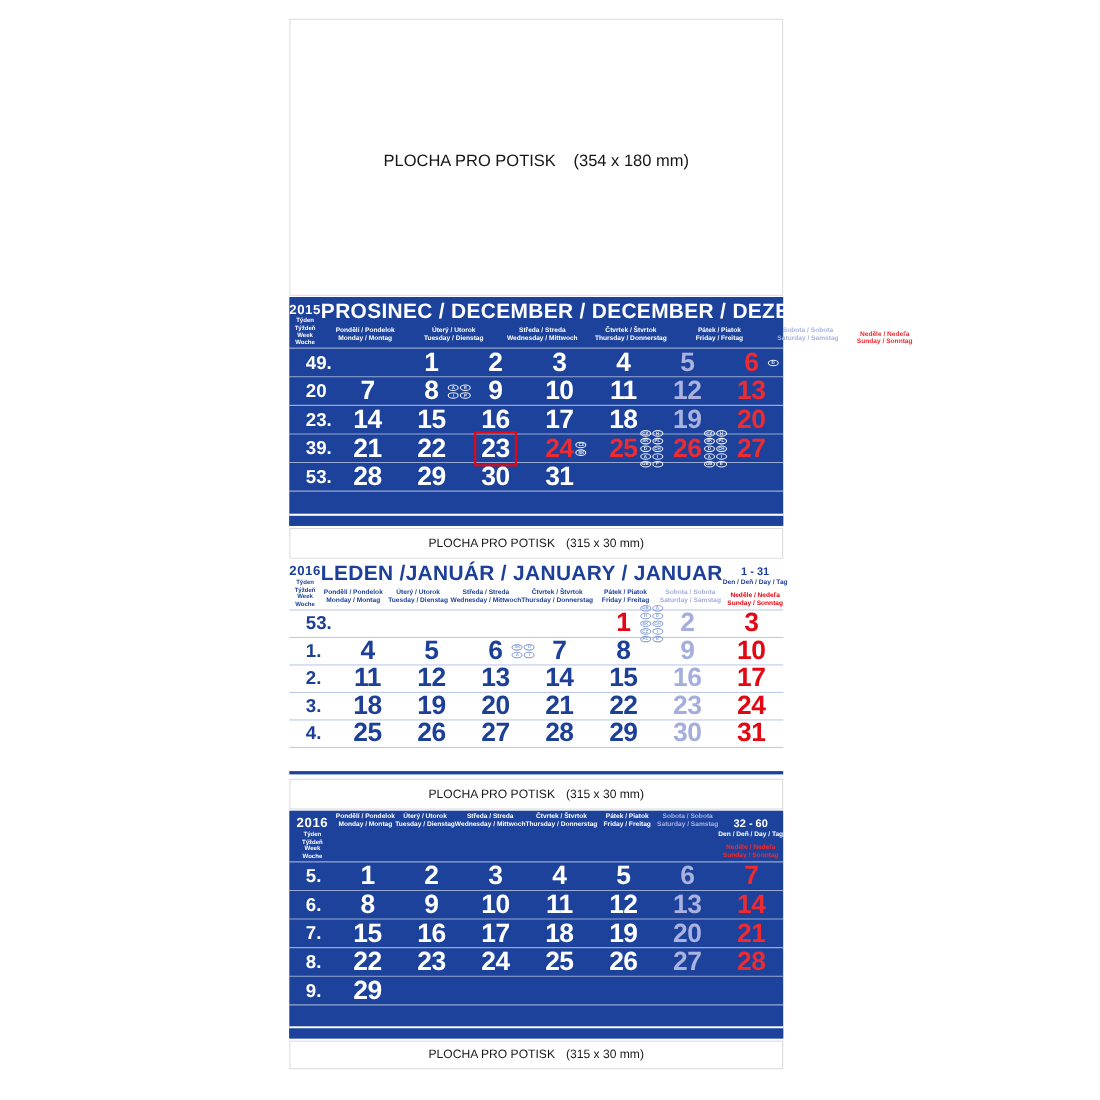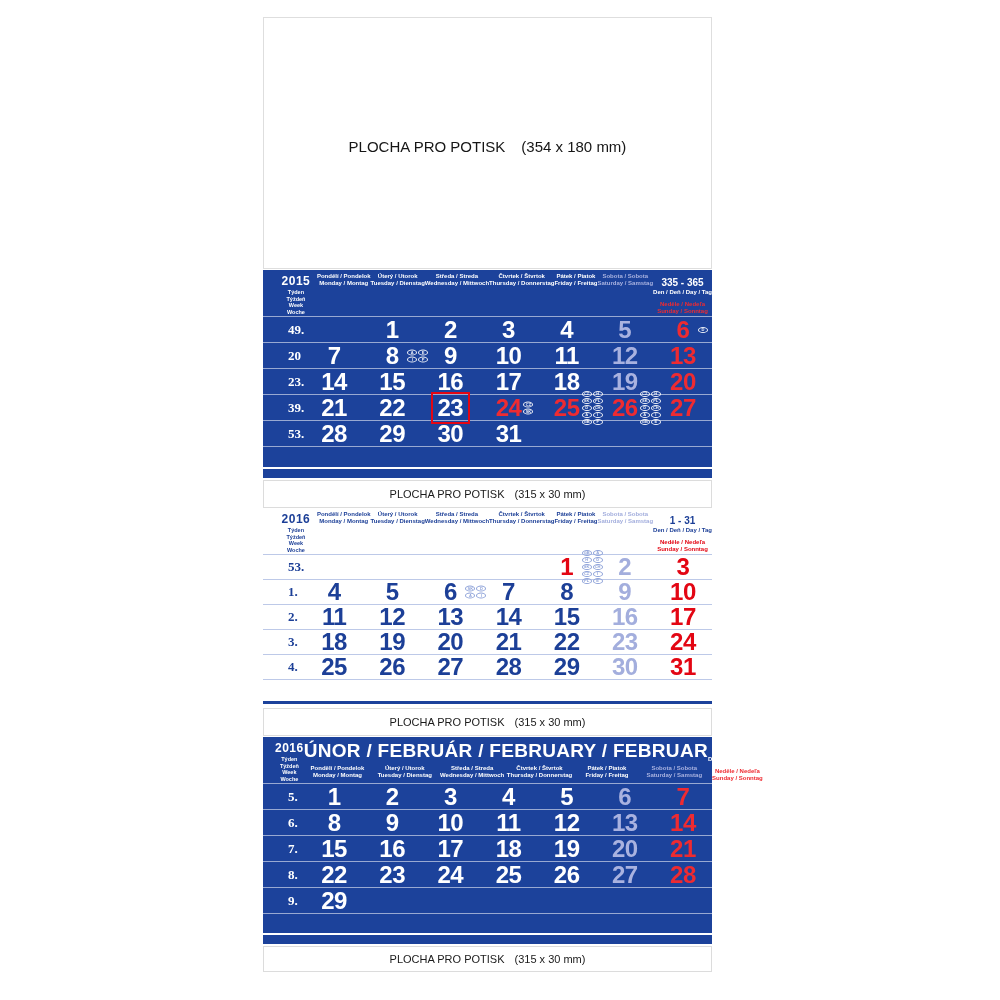--- a/index.html
+++ b/index.html
@@ -16,42 +16,42 @@
   .pdiv.h28 { height:28px; } .pdiv.h26 { height:26px; }
 
   
   .month { width:449px; position:relative; }
   .month.blue  { --num:#ffffff; --sat:#a9b2e0; --sun:#ee2b31; --sep:rgba(255,255,255,.55);
                  --bg:#1c429b; --badge:rgba(255,255,255,.92); --head:#ffffff; background:var(--bg); }
   .month.light { --num:#1c3f97; --sat:#a3aedd; --sun:#e30613; --sep:#bdc9e8;
                  --bg:#1c429b; --badge:#8fa3d9; --head:#1c3f97; background:#ffffff; }
 
   .mh { display:flex; height:46px; color:var(--head); }
-  .mh-left { width:42px; padding-top:4px; text-align:center;margin-left:12px; }
+  .mh-left { width:42px; padding-top:4px; text-align:center; }
   .year { font-size:12px; font-weight:bold; letter-spacing:.5px; }
   .wkwords { margin-top:1px; }
   .wkwords div { font-size:5.5px; font-weight:bold; line-height:6.5px; }
   .mh-mid { flex:1; display:flex; flex-direction:column; }
   .mtitle { text-align:center; font-size:19px; font-weight:bold; letter-spacing:.3px;
             padding-top:3px; height:25px; white-space:nowrap; }
   .dayheads { flex:1; display:flex; }
   .dh { flex:1; text-align:center; padding-top:3px; }
   .dh .l1 { font-size:6px; font-weight:bold; line-height:7px; white-space:nowrap; }
   .dh .l2 { font-size:6px; font-weight:bold; line-height:7px; white-space:nowrap; }
   .dh.sat { color:var(--sat); }
   .mh-right { width:59px; display:flex; flex-direction:column; align-items:center; padding-top:7px; }
   .range   { font-size:10px; font-weight:bold; white-space:nowrap; }
   .rangecap{ font-size:6px; font-weight:bold; white-space:nowrap; margin-top:1px; }
   .sunhead { margin-top:6px; text-align:center; color:var(--sun); }
   .sunhead div { font-size:6px; font-weight:bold; line-height:7px; white-space:nowrap; }
 
   .wrow { display:flex; border-top:1px solid var(--sep); align-items:center; }
   .blue  .wrow { height:26px; }
   .light .wrow { height:25px; }
-  .wnum { width:42px; font-size:13px; font-weight:bold; padding-left:25px; color:var(--num);font-family:Liberation Serif, serif; }
+  .wnum { width:42px; font-size:17px; font-weight:bold; padding-left:15px; color:var(--num); }
   .dcell { flex:1; position:relative; display:flex; align-items:center;
            justify-content:center; height:100%; }
   .dn { font-size:24px; font-weight:bold; letter-spacing:-.5px; }
   .t-w { color:var(--num); } .t-s { color:var(--sat); } .t-r { color:var(--sun); }
   .boxed { border:2px solid #e30613; padding:0 5px; }
 
   .badges { position:absolute; left:calc(50% + 15px); top:50%;
             transform:translateY(-50%); display:grid; gap:1px; z-index:2; }
   .badges.n1 { grid-template-rows:6px; }
   .badges.n2 { grid-template-rows:repeat(2,6px); }
@@ -88,20 +88,21 @@
       <div class="mh-left">
         <div class="year">2015</div>
         <div class="wkwords">
             <div>Týden</div>
             <div>Týždeň</div>
             <div>Week</div>
             <div>Woche</div>
           </div>
       </div>
       <div class="mh-mid">
+        <div class="mtitle">PROSINEC / DECEMBER / DECEMBER / DEZEMBER</div>
         <div class="dayheads">
             <div class="dh">
               <div class="l1">Pondělí / Pondelok</div>
               <div class="l2">Monday / Montag</div>
             </div>
             <div class="dh">
               <div class="l1">Úterý / Utorok</div>
               <div class="l2">Tuesday / Dienstag</div>
             </div>
             <div class="dh">
@@ -298,20 +299,21 @@
       <div class="mh-left">
         <div class="year">2016</div>
         <div class="wkwords">
             <div>Týden</div>
             <div>Týždeň</div>
             <div>Week</div>
             <div>Woche</div>
           </div>
       </div>
       <div class="mh-mid">
+        <div class="mtitle">LEDEN /JANUÁR / JANUARY / JANUAR</div>
         <div class="dayheads">
             <div class="dh">
               <div class="l1">Pondělí / Pondelok</div>
               <div class="l2">Monday / Montag</div>
             </div>
             <div class="dh">
               <div class="l1">Úterý / Utorok</div>
               <div class="l2">Tuesday / Dienstag</div>
             </div>
             <div class="dh">
@@ -489,21 +491,20 @@
       <div class="mh-left">
         <div class="year">2016</div>
         <div class="wkwords">
             <div>Týden</div>
             <div>Týždeň</div>
             <div>Week</div>
             <div>Woche</div>
           </div>
       </div>
       <div class="mh-mid">
-        <div class="mtitle">ÚNOR / FEBRUÁR / FEBRUARY / FEBRUAR</div>
         <div class="dayheads">
             <div class="dh">
               <div class="l1">Pondělí / Pondelok</div>
               <div class="l2">Monday / Montag</div>
             </div>
             <div class="dh">
               <div class="l1">Úterý / Utorok</div>
               <div class="l2">Tuesday / Dienstag</div>
             </div>
             <div class="dh">

